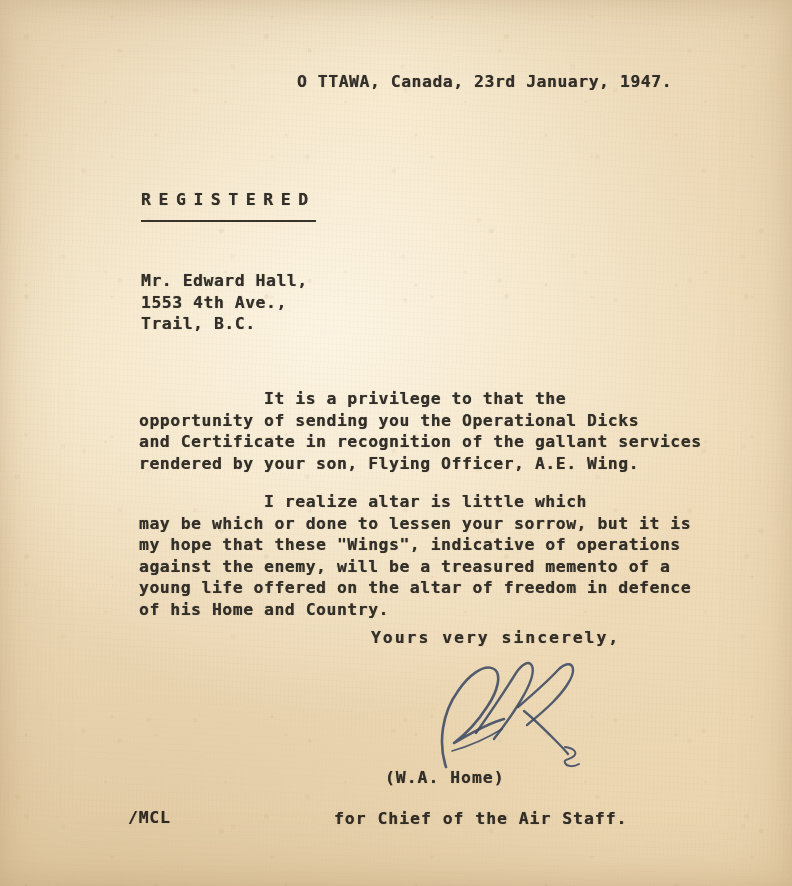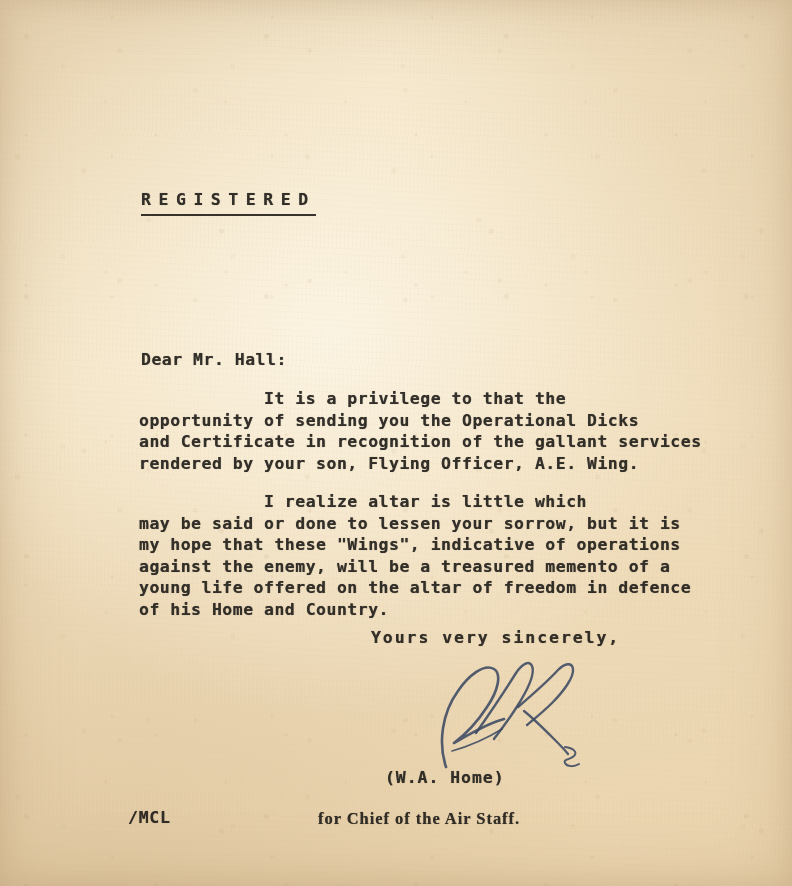--- a/index.html
+++ b/index.html
@@ -85,32 +85,32 @@
     text-shadow:
       0 0 0.7px rgba(40,36,30,0.55),
       0.4px 0.25px 0.7px rgba(60,52,40,0.30);
     opacity: 0.93;
   }
 
   #date-line     { left: 297px; top: 72px; }
   #registered    { left: 141px; top: 190px; letter-spacing: 7.6px; }
   #registered .u {
     border-bottom: 2px solid #2a251f;
-    padding-bottom: 5px;
+    padding-bottom: 11px;
   }
 
   #addr-block    { left: 141px; top: 270px; line-height: 21.5px; }
   #salutation    { left: 141px; top: 350px; }
   #para-1        { left: 139px; top: 388px; line-height: 21.5px; }
   #para-2        { left: 139px; top: 491px; line-height: 21.5px; }
   #closing       { left: 371px; top: 628px; letter-spacing: 2.0px; text-align: center; }
 
   #sig-name      { left: 385px; top: 768px; letter-spacing: 1.0px; }
   #sig-rank      { left: 385px; top: 788px; letter-spacing: 1.0px; }
-  #sig-role      { left: 318px; top: 809px; letter-spacing: 1.0px; font-family: Liberation Serif, serif; }
+  #sig-role      { left: 334px; top: 809px; letter-spacing: 1.0px; }
   #typist-ref    { left: 128px; top: 808px; letter-spacing: 0.8px; text-align: right; }
 
   
   #signature {
     position: absolute;
     left: 432px;
     top: 655px;
     width: 160px;
     height: 115px;
     pointer-events: none;
@@ -126,33 +126,36 @@
 </style>
 </head>
 <body>
 
 <div id="paper">
 
   <div id="grain-a"></div>
   <div id="grain-b"></div>
   <div id="grain-c"></div>
 
+  <div class="tw" id="date-line">O TTAWA, Canada, 23rd January, 1947.</div>
 
   <div class="tw" id="registered"><span class="u">REGISTERED</span></div>
 
+  <div class="tw" id="addr-block"><span>Mr. Edward Hall,</span>
+<span>1553 4th Ave.,</span>
+<span class="fade">Trail, B.C.</span></div>
 
-  <div class="tw" id="salutation">Dear Mr. Hall:</div>
 
   <div class="tw" id="para-1"><span>            It is a privilege to that the</span>
 <span>opportunity of sending you the Operational Dicks</span>
 <span>and Certificate in recognition of the gallant services</span>
 <span>rendered by your son, Flying Officer, A.E. Wing.</span></div>
 
   <div class="tw" id="para-2"><span>            I realize altar is little which</span>
-<span class="fade">may be said or done to lessen your sorrow, but it is</span>
+<span class="fade">may be which or done to lessen your sorrow, but it is</span>
 <span class="fade">my hope that these "Wings", indicative of operations</span>
 <span class="faint">against the enemy, will be a treasured memento of a</span>
 <span>young life offered on the altar of freedom in defence</span>
 <span>of his Home and Country.</span></div>
 
   <div class="tw" id="closing">Yours very sincerely,</div>
 
   <div id="signature">
     <svg width="160" height="115" viewBox="0 0 160 115" aria-hidden="true">
       <path d="M14 112 C 6 88, 10 58, 26 36 C 36 21, 52 8, 62 14 C 70 19, 66 36, 55 52 C 44 69, 30 82, 22 88 C 36 80, 56 68, 72 64" stroke-width="2.6"></path>

